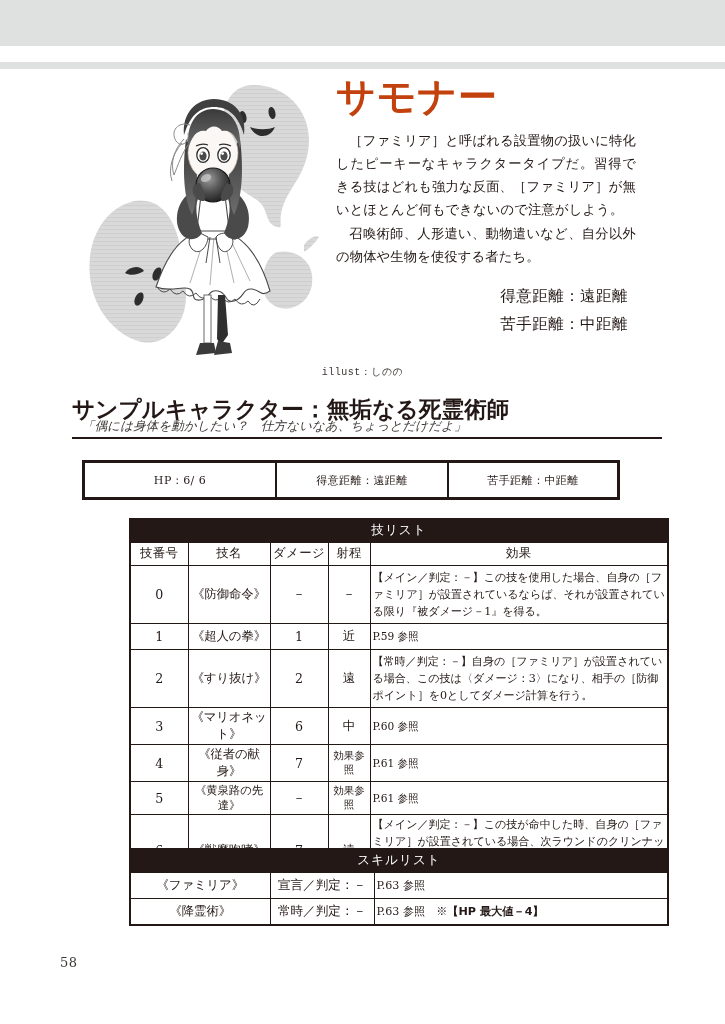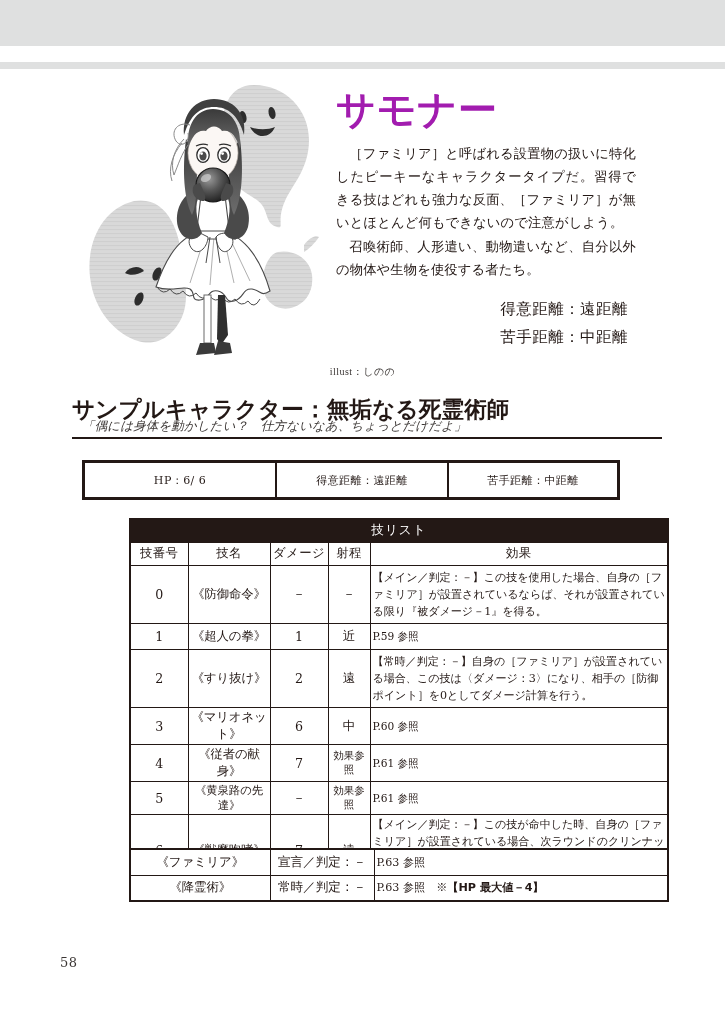--- a/index.html
+++ b/index.html
@@ -48,37 +48,37 @@
   .illo svg { display: block; width: 250px; height: 290px; }
 
   .illust-credit {
     position: absolute;
     left: 0; top: 296px;
     width: 725px;
     text-align: center;
     font-size: 10px;
     letter-spacing: .05em;
     color: #3a3533;
-    font-family: Liberation Serif, serif;
+    font-family: Liberation Mono, monospace;
   }
 
   
   .classblock {
     position: absolute;
     left: 336px; top: 0px;
     width: 300px;
   }
   .class-title {
     font-family: "DejaVu Sans", sans-serif;
     font-weight: 700;
     font-size: 39px;
     line-height: 1.05;
     letter-spacing: .02em;
-    color: #a21caf;
-    margin: 21px 0 12px 0;
+    color: #c2410c;
+    margin: 8px 0 12px 0;
   }
   .class-desc p {
     margin: 0 0 2px 0;
     font-size: 13.3px;
     line-height: 1.72;
     text-align: justify;
     text-indent: 1em;
     letter-spacing: .01em;
     font-family: "DejaVu Serif", serif;
   }
@@ -429,20 +429,23 @@
   </div>
 
   <div class="tblwrap tbl-abilities">
     <table class="grid">
       <colgroup>
         <col class="a-name">
           <col class="a-type">
           <col class="a-eff">
       </colgroup>
       <thead>
+        <tr class="caption-row">
+          <th colspan="3">スキルリスト</th>
+        </tr>
       </thead>
       <tbody>
         <tr>
           <td class="c-name mid">《ファミリア》</td>
           <td class="c-center">宣言／判定：－</td>
           <td class="a-eff-cell">
             <span>P.63 参照</span><span class="bold-note"></span>
           </td>
         </tr>
         <tr>

